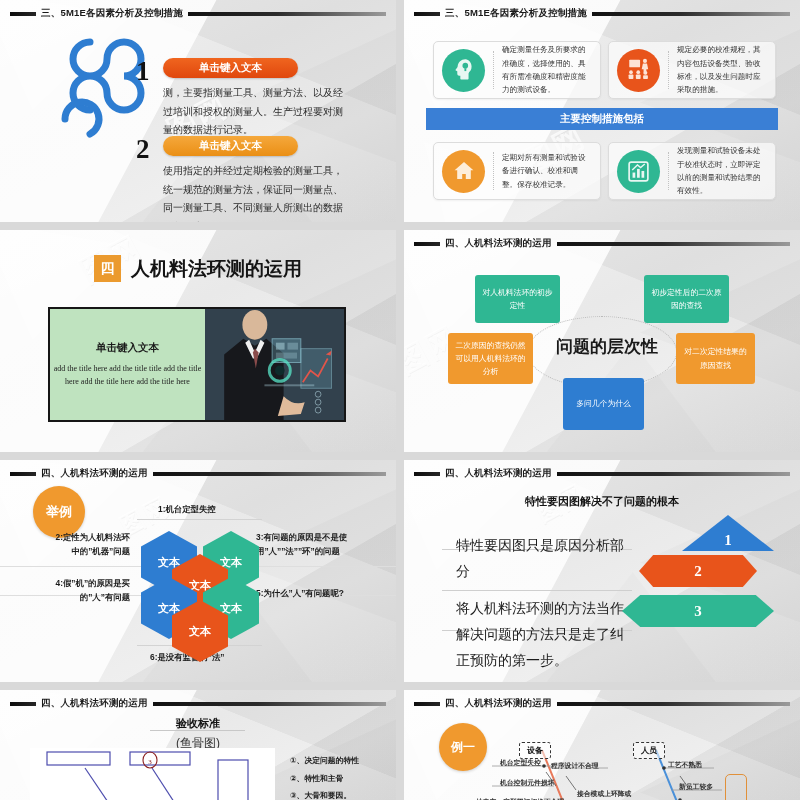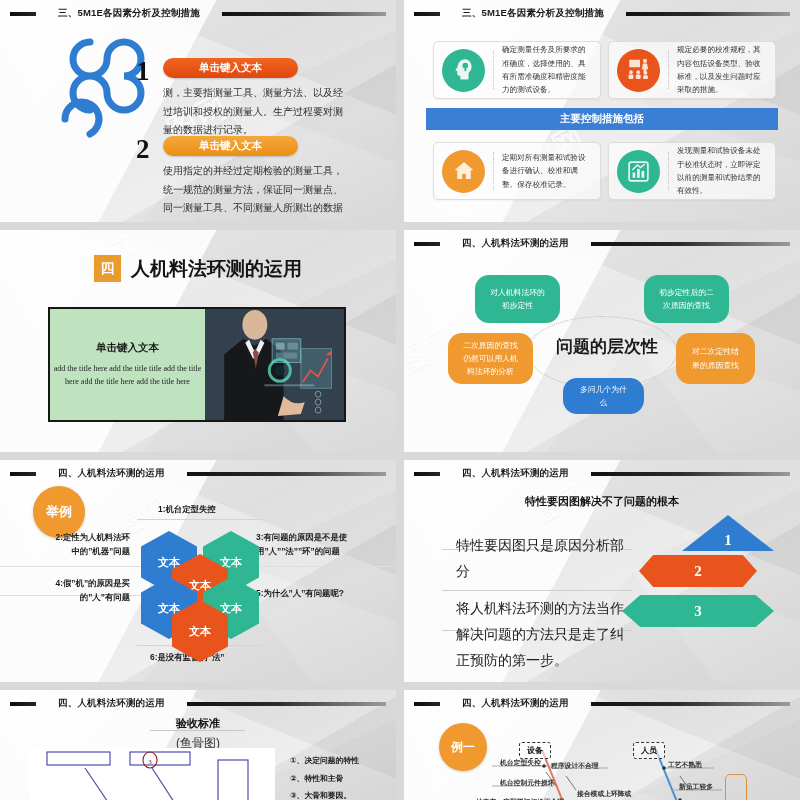--- a/index.html
+++ b/index.html
@@ -32,21 +32,21 @@
       clip-path:polygon(100% 0,100% 100%,0 55%)}
   .p3{left:30%;bottom:-30px;width:200px;height:140px;background:rgba(0,0,0,.03);
       clip-path:polygon(0 100%,55% 0,100% 85%)}
   .p4{left:5%;bottom:-10px;width:120px;height:90px;background:rgba(255,255,255,.6);
       clip-path:polygon(0 0,100% 40%,20% 100%)}
   .wm{position:absolute;left:42%;top:44%;font-size:30px;color:rgba(255,255,255,.75);
       transform:rotate(-28deg);font-weight:bold;letter-spacing:2px;pointer-events:none;
       text-shadow:0 1px 0 rgba(0,0,0,.04)}
 
   
-  .hdr{position:absolute;left:10px;top:7px;right:10px;display:flex;align-items:center;gap:22px;}
+  .hdr{position:absolute;left:10px;top:7px;right:10px;display:flex;align-items:center;gap:5px;}
   .hdr .bar-l{width:26px;height:4px;background:linear-gradient(90deg,#0d0d0d,#262626);}
   .hdr .htxt{font-size:9.5px;font-weight:bold;color:#1a1a1a;white-space:nowrap;letter-spacing:.2px}
   .hdr .bar-r{flex:1;height:4px;background:linear-gradient(90deg,#111 0%,#2b2b2b 45%,#9a9a9a 100%);}
 
   
   .s1-wrap{position:absolute;left:0;top:22px;right:0;bottom:0;}
   .s-curve{position:absolute;left:55px;top:5px;width:115px;height:170px;}
   .num{position:absolute;font-size:27px;font-weight:bold;color:#111;font-family:"Liberation Serif",serif;}
   .pill{position:absolute;height:20px;border-radius:10px;display:flex;align-items:center;justify-content:center;
         color:#fff;font-weight:bold;font-size:10.5px;box-shadow:0 1px 2px rgba(0,0,0,.18)}
@@ -67,22 +67,22 @@
             display:flex;align-items:center;justify-content:center}
   .s3-h{font-size:19px;font-weight:bold;color:#141414}
   .s3-box{position:absolute;left:48px;top:77px;width:298px;height:115px;border:2px solid #161616;display:flex}
   .s3-green{width:155px;background:#bfe3bf;display:flex;flex-direction:column;align-items:center;justify-content:center;gap:8px}
   .s3-gt{font-size:10.5px;font-weight:bold;color:#1a1a1a}
   .s3-gs{font-size:8px;color:#222;line-height:1.6;text-align:center;font-family:"Liberation Serif",serif}
   .s3-img{flex:1;position:relative;overflow:hidden;
     background:linear-gradient(135deg,#4a5a68 0%,#2e3a44 35%,#1d262e 60%,#3b4b57 100%);}
 
   
-  .s4 .node{position:absolute;border-radius:14px;color:#fff;font-size:7.8px;line-height:1.7;
-            display:flex;align-items:center;justify-content:center;text-align:center;padding:4px 14px}
+  .s4 .node{position:absolute;border-radius:3px;color:#fff;font-size:7.8px;line-height:1.7;
+            display:flex;align-items:center;justify-content:center;text-align:center;padding:4px 6px}
   .s4-center{position:absolute;font-size:17px;font-weight:bold;color:#1a1a1a}
   .ellipse{position:absolute;border:1.4px dotted #b9b9b9;border-radius:50%}
 
   
   .tag{position:absolute;border-radius:50%;background:#f0992e;color:#fff;font-weight:bold;
        display:flex;align-items:center;justify-content:center;box-shadow:0 1px 3px rgba(0,0,0,.18)}
   .hex{position:absolute;width:56px;height:62px;display:flex;align-items:center;justify-content:center;
        clip-path:polygon(50% 0,100% 25%,100% 75%,50% 100%,0 75%,0 25%);
        color:#fff;font-weight:bold;font-size:11px;filter:drop-shadow(0 1px 1px rgba(0,0,0,.2))}
   .s5lab{position:absolute;font-size:8.4px;font-weight:bold;color:#1c1c1c;line-height:1.7}
@@ -266,21 +266,21 @@
       <div class="htxt">四、人机料法环测的运用</div>
       <div class="bar-r"></div>
     </div>
 
     <div class="ellipse" style="left:123px;top:86px;width:150px;height:72px"></div>
 
     <div class="node" style="left:71px;top:45px;width:85px;height:48px;background:#2fb793">对人机料法环的初步定性</div>
     <div class="node" style="left:240px;top:45px;width:85px;height:48px;background:#2fb793">初步定性后的二次原因的查找</div>
     <div class="node" style="left:44px;top:103px;width:85px;height:51px;background:#f0992e">二次原因的查找仍然可以用人机料法环的分析</div>
     <div class="node" style="left:272px;top:103px;width:79px;height:51px;background:#f0992e">对二次定性结果的原因查找</div>
-    <div class="node" style="left:159px;top:148px;width:81px;height:36px;background:#2e7dd1">多问几个为什么</div>
+    <div class="node" style="left:159px;top:148px;width:81px;height:52px;background:#2e7dd1">多问几个为什么</div>
 
     <div class="s4-center" style="left:152px;top:105px">问题的层次性</div>
   </div>
 
   <div class="slide">
     <div class="poly p1"></div>
     <div class="poly p2"></div>
     <div class="poly p3"></div>
     <div class="wm" style="left:30%;top:18%;font-size:24px">图网</div>
 

